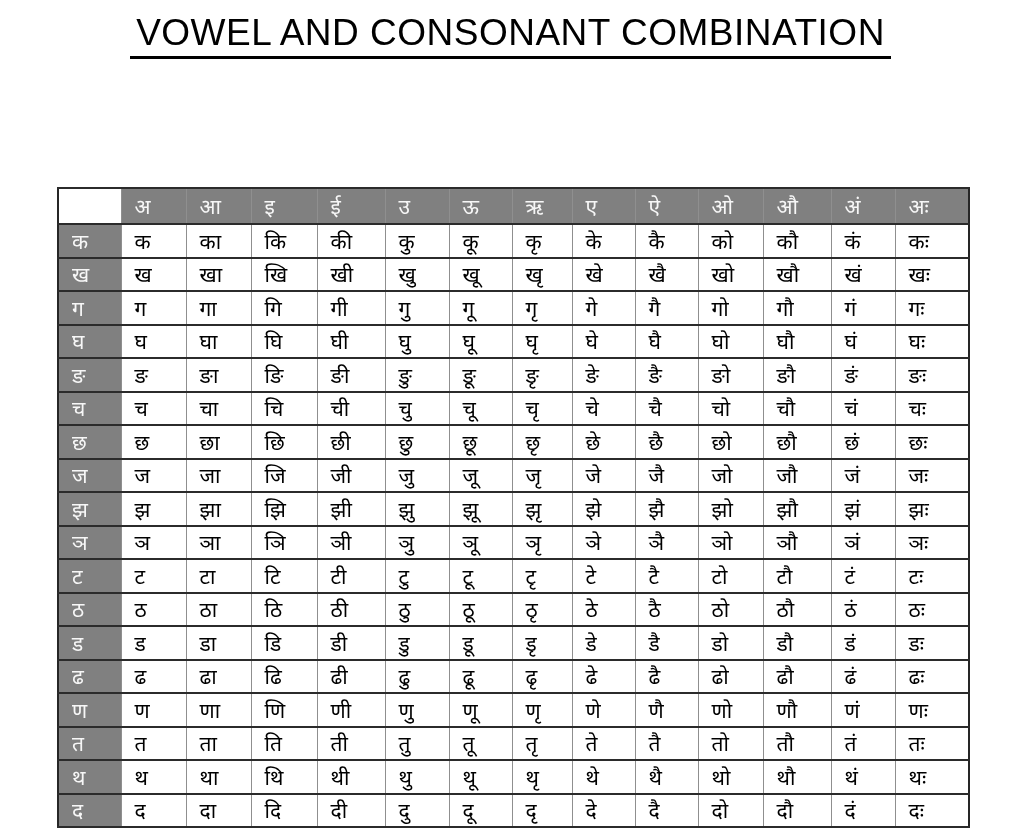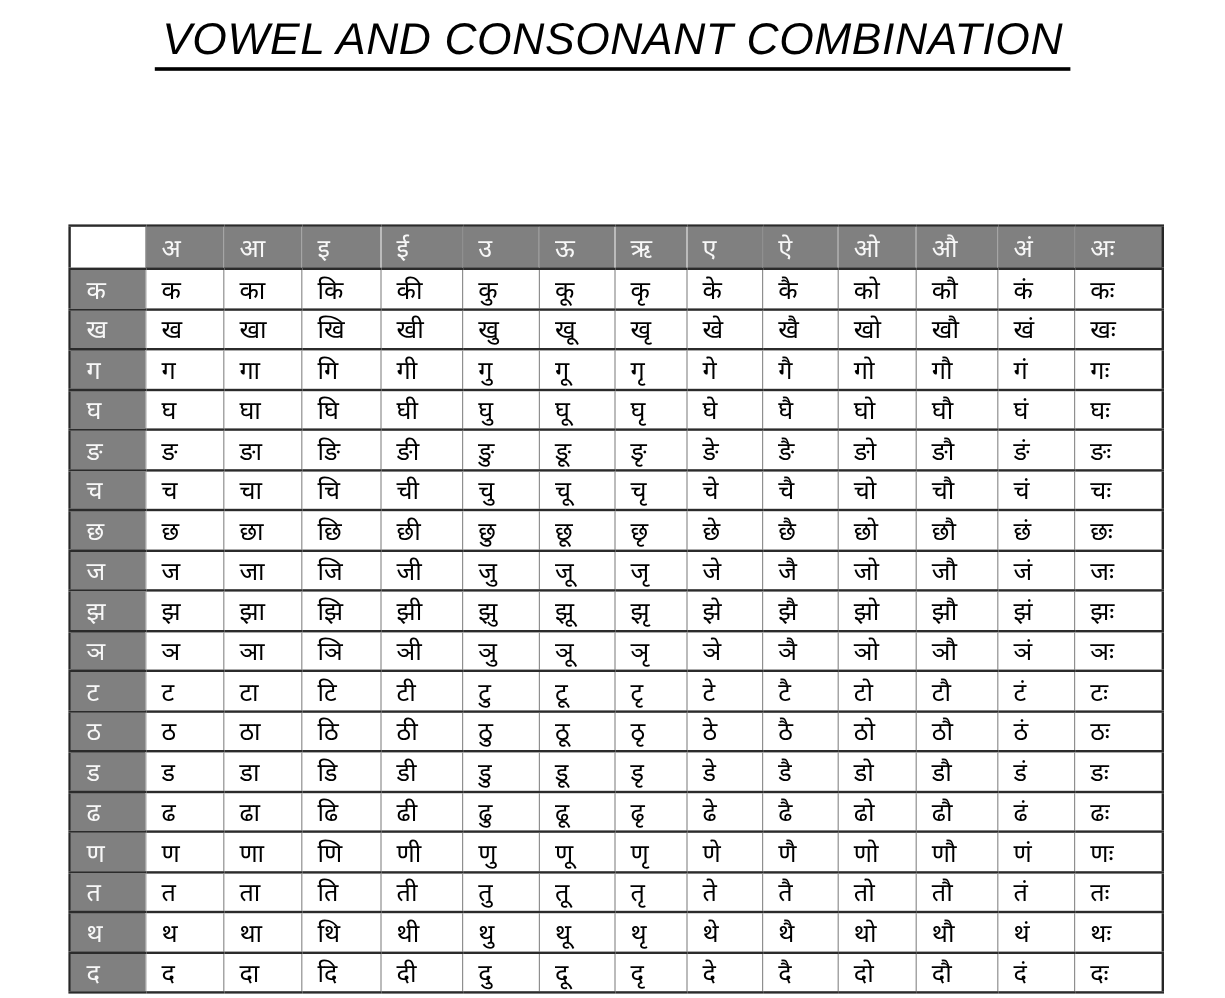--- a/index.html
+++ b/index.html
@@ -16,21 +16,20 @@
     width: 1021px;
     height: 832px;
     background: #ffffff;
   }
   .title-wrap {
     position: absolute;
     top: 12px;
     left: 0;
     width: 100%;
     text-align: center;
-    font-style: italic;
   }
   .page-title {
     display: inline-block;
     margin: 0;
     padding: 0 6px 2px 6px;
     font-family: "Liberation Sans", sans-serif;
     font-size: 37px;
     font-weight: 400;
     letter-spacing: 0.5px;
     color: #000000;

